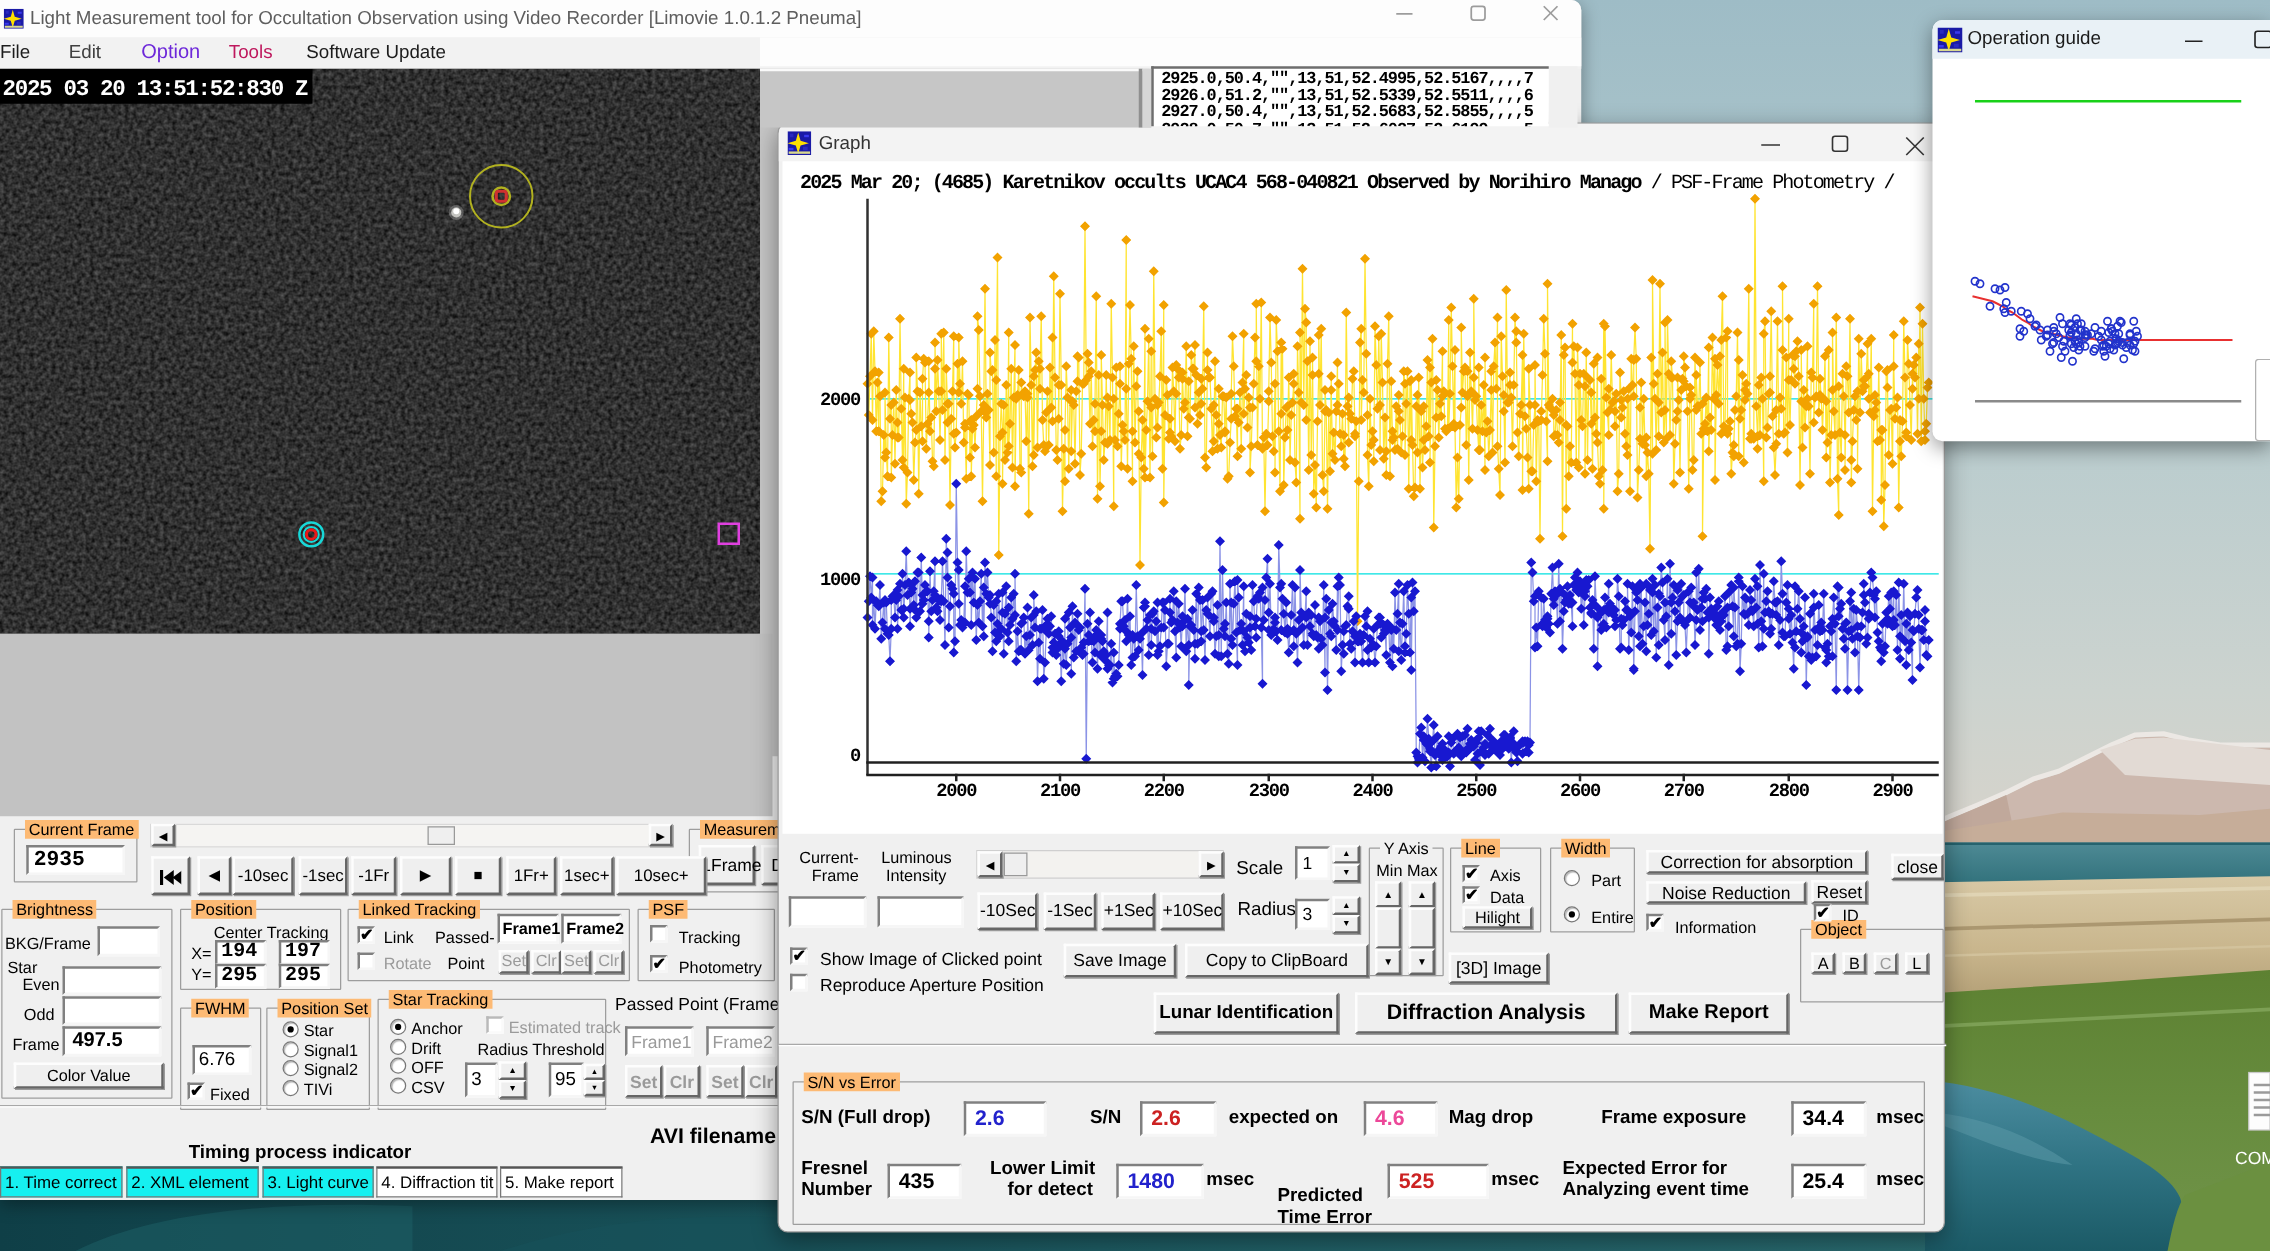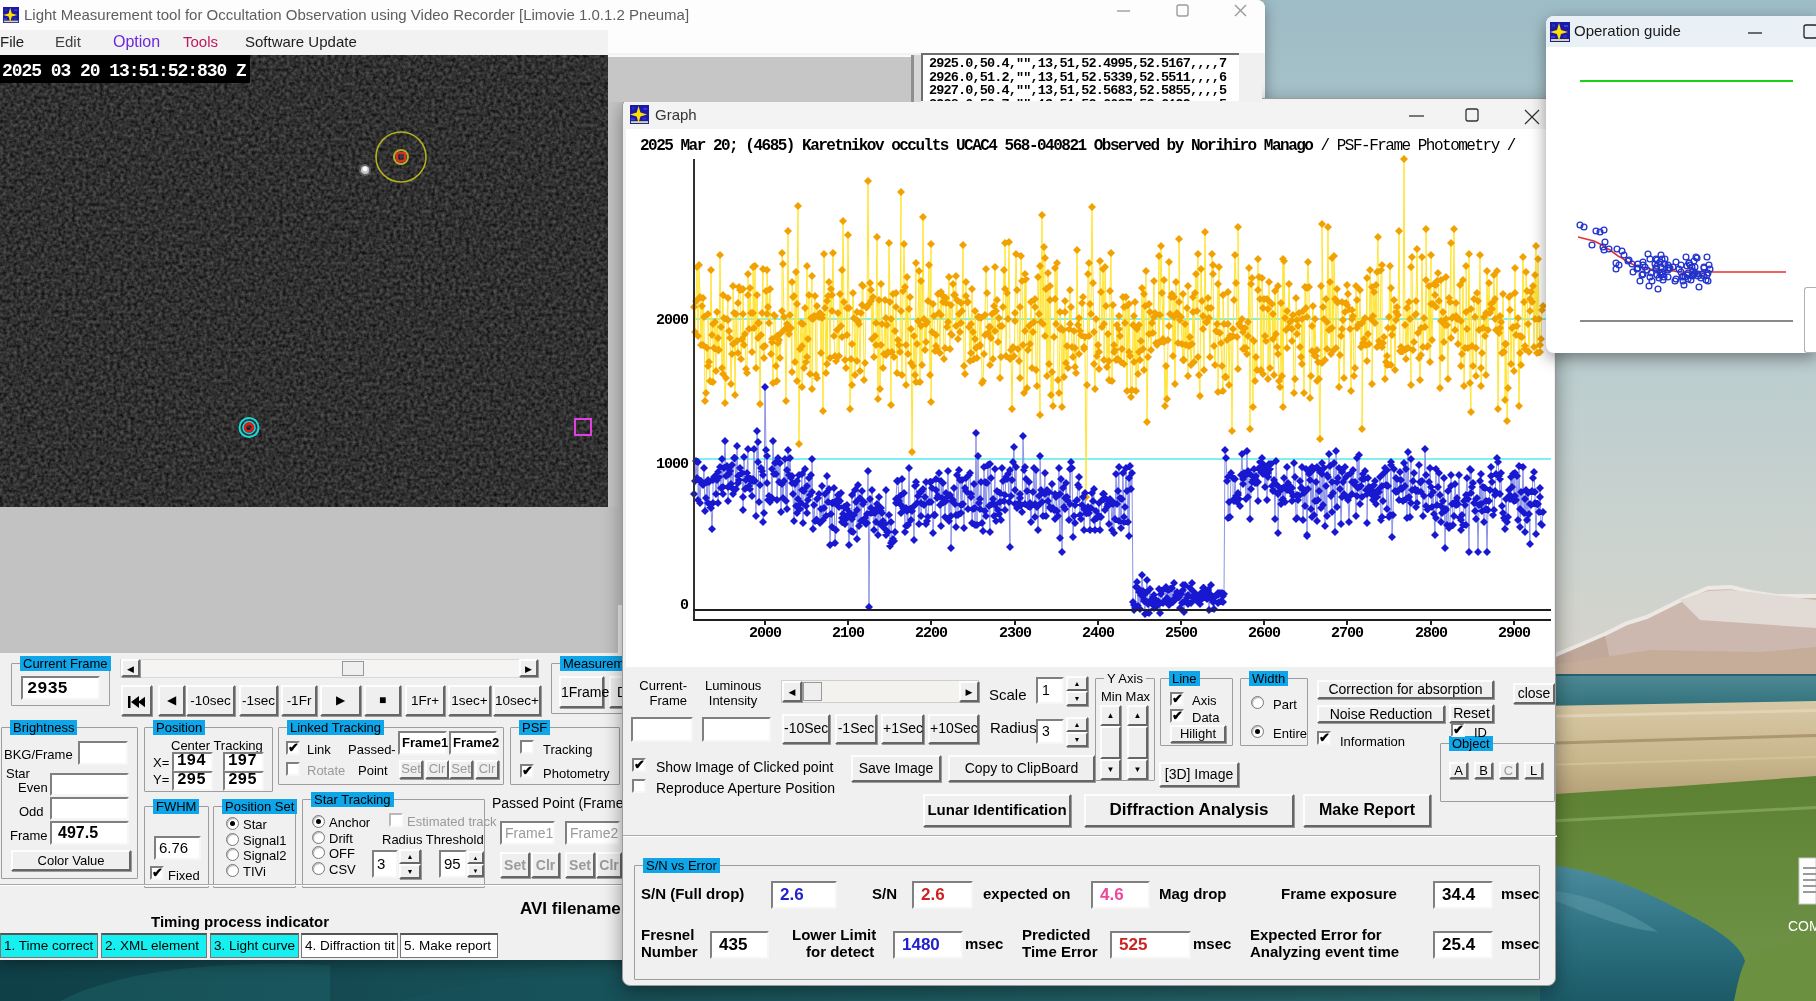--- a/index.html
+++ b/index.html
@@ -1,20 +1,20 @@
 <!DOCTYPE html>
 <html><head><meta charset="utf-8">
 <style>
 *{margin:0;padding:0;box-sizing:border-box}
 html,body{width:1816px;height:1001px;overflow:hidden;font-family:"Liberation Sans",sans-serif;}
 .abs{position:absolute}
 .tf{position:absolute;background:#fff;border-top:2px solid #808080;border-left:2px solid #808080;border-bottom:2px solid #f6f6f6;border-right:2px solid #f6f6f6}
 .btn{position:absolute;background:#efefef;border-top:2px solid #fdfdfd;border-left:2px solid #fdfdfd;border-bottom:2px solid #666;border-right:2px solid #666;box-shadow:1px 1px 0 #9a9a9a;text-align:center;color:#000}
 .gb{position:absolute;border:1px solid #9d9d9d;border-radius:1px}
-.gb>span{position:absolute;top:-8px;left:8px;background:#0ea5e9;padding:0 3px;font-size:13px;white-space:nowrap}
+.gb>span{position:absolute;top:-8px;left:8px;background:#fdba74;padding:0 3px;font-size:13px;white-space:nowrap}
 .cb{position:absolute;width:14px;height:14px;background:#fff;border-top:2px solid #808080;border-left:2px solid #808080;border-bottom:2px solid #f6f6f6;border-right:2px solid #f6f6f6}
 .cb.ck:before{content:"✔";position:absolute;left:0px;top:-3px;font-size:13px;font-weight:bold;color:#000}
 .rb{position:absolute;width:13px;height:13px;border-radius:50%;background:#fff;border:1px solid #777;box-shadow:inset 1px 1px 1px #b5b5b5}
 .rb.sel:before{content:"";position:absolute;left:3px;top:3px;width:5px;height:5px;border-radius:50%;background:#000}
 .lb{position:absolute;font-size:13px;color:#000;white-space:nowrap}
 .lbg{position:absolute;font-size:13px;color:#9a9a9a;white-space:nowrap}
 .mono{font-family:"Liberation Mono",monospace}
 </style></head>
 <body>
 <svg class="abs" width="1816" height="1001" style="left:0;top:0">
@@ -149,21 +149,21 @@
         <path d="M18 0 L10 6 L18 12 Z" fill="#000"></path>
       </svg></div>
     <div class="btn" style="left:158px;top:685px;width:27px;height:31px;font-size:12px;line-height:27px;overflow:hidden">◀</div>
     <div class="btn" style="left:186px;top:685px;width:49px;height:31px;font-size:13.5px;line-height:27px;overflow:hidden">-10sec</div>
     <div class="btn" style="left:239px;top:685px;width:39px;height:31px;font-size:13.5px;line-height:27px;overflow:hidden">-1sec</div>
     <div class="btn" style="left:281px;top:685px;width:36px;height:31px;font-size:13.5px;line-height:27px;overflow:hidden">-1Fr</div>
     <div class="btn" style="left:320px;top:685px;width:41px;height:31px;font-size:12px;line-height:27px;overflow:hidden">▶</div>
     <div class="btn" style="left:364px;top:685px;width:37px;height:31px;font-size:12px;line-height:27px;overflow:hidden">■</div>
     <div class="btn" style="left:405px;top:685px;width:40px;height:31px;font-size:13.5px;line-height:27px;overflow:hidden">1Fr+</div>
     <div class="btn" style="left:448px;top:685px;width:43px;height:31px;font-size:13.5px;line-height:27px;overflow:hidden">1sec+</div>
-    <div class="btn" style="left:493px;top:685px;width:48px;height:31px;font-size:13.5px;line-height:27px;overflow:hidden">10sec+</div>
+    <div class="btn" style="left:493px;top:685px;width:72px;height:31px;font-size:13.5px;line-height:27px;overflow:hidden">10sec+</div>
     <div class="gb" style="left:1px;top:727px;width:137px;height:152px">
       <span>Brightness</span>
     </div>
     <div class="lb" style="left:4px;top:747px">BKG/Frame</div>
     <div class="tf" style="left:78px;top:741px;width:50px;height:24px"></div>
     <div class="lb" style="left:6px;top:766px">Star</div>
     <div class="lb" style="left:18px;top:780px">Even</div>
     <div class="tf" style="left:50px;top:773px;width:79px;height:23px"></div>
     <div class="lb" style="left:19px;top:804px">Odd</div>
     <div class="tf" style="left:50px;top:797px;width:79px;height:23px"></div>
@@ -408,21 +408,21 @@
     <div class="tf" style="left:468px;top:782px;width:59px;height:28px;font-size:17px;font-weight:bold;color:#ec4899;line-height:23px;padding-left:7px">4.6</div>
     <div class="abs" style="left:536px;top:786px;font-size:15px;font-weight:bold;white-space:nowrap">Mag drop</div>
     <div class="abs" style="left:658px;top:786px;font-size:15px;font-weight:bold;white-space:nowrap">Frame exposure</div>
     <div class="tf" style="left:810px;top:782px;width:60px;height:28px;font-size:17px;font-weight:bold;color:#000;line-height:23px;padding-left:7px">34.4</div>
     <div class="abs" style="left:878px;top:786px;font-size:15px;font-weight:bold;white-space:nowrap">msec</div>
     <div class="abs" style="left:18px;top:827px;font-size:15px;font-weight:bold;white-space:nowrap">Fresnel<br>Number</div>
     <div class="tf" style="left:87px;top:832px;width:59px;height:28px;font-size:17px;font-weight:bold;color:#000;line-height:23px;padding-left:7px">435</div>
     <div class="abs" style="left:169px;top:827px;font-size:15px;font-weight:bold;white-space:nowrap">Lower Limit<br><span style="padding-left:14px">for detect</span></div>
     <div class="tf" style="left:270px;top:832px;width:70px;height:28px;font-size:17px;font-weight:bold;color:#2222cc;line-height:23px;padding-left:7px">1480</div>
     <div class="abs" style="left:342px;top:836px;font-size:15px;font-weight:bold;white-space:nowrap">msec</div>
-    <div class="abs" style="left:399px;top:827px;font-size:15px;font-weight:bold;white-space:nowrap">Predicted<br>Time Error</div>
+    <div class="abs" style="left:399px;top:849px;font-size:15px;font-weight:bold;white-space:nowrap">Predicted<br>Time Error</div>
     <div class="tf" style="left:487px;top:832px;width:81px;height:28px;font-size:17px;font-weight:bold;color:#cc2222;line-height:23px;padding-left:7px">525</div>
     <div class="abs" style="left:570px;top:836px;font-size:15px;font-weight:bold;white-space:nowrap">msec</div>
     <div class="abs" style="left:627px;top:827px;font-size:15px;font-weight:bold;white-space:nowrap">Expected Error for<br>Analyzing event time</div>
     <div class="tf" style="left:810px;top:832px;width:60px;height:28px;font-size:17px;font-weight:bold;color:#000;line-height:23px;padding-left:7px">25.4</div>
     <div class="abs" style="left:878px;top:836px;font-size:15px;font-weight:bold;white-space:nowrap">msec</div>
   </div>
 <div class="abs" style="left:1546px;top:16px;width:270px;height:337px;background:#fff;border-radius:8px 0 0 8px;box-shadow:0 5px 16px rgba(0,0,0,0.4)">
     <div class="abs" style="left:0;top:0;width:270px;height:31px;background:#e9f1f6;border-radius:8px 0 0 0"></div>
     <svg width="20" height="20" viewBox="0 0 20 20" style="position:absolute;left:4px;top:6px">
 <rect width="20" height="20" fill="#1a1aa6"></rect>

